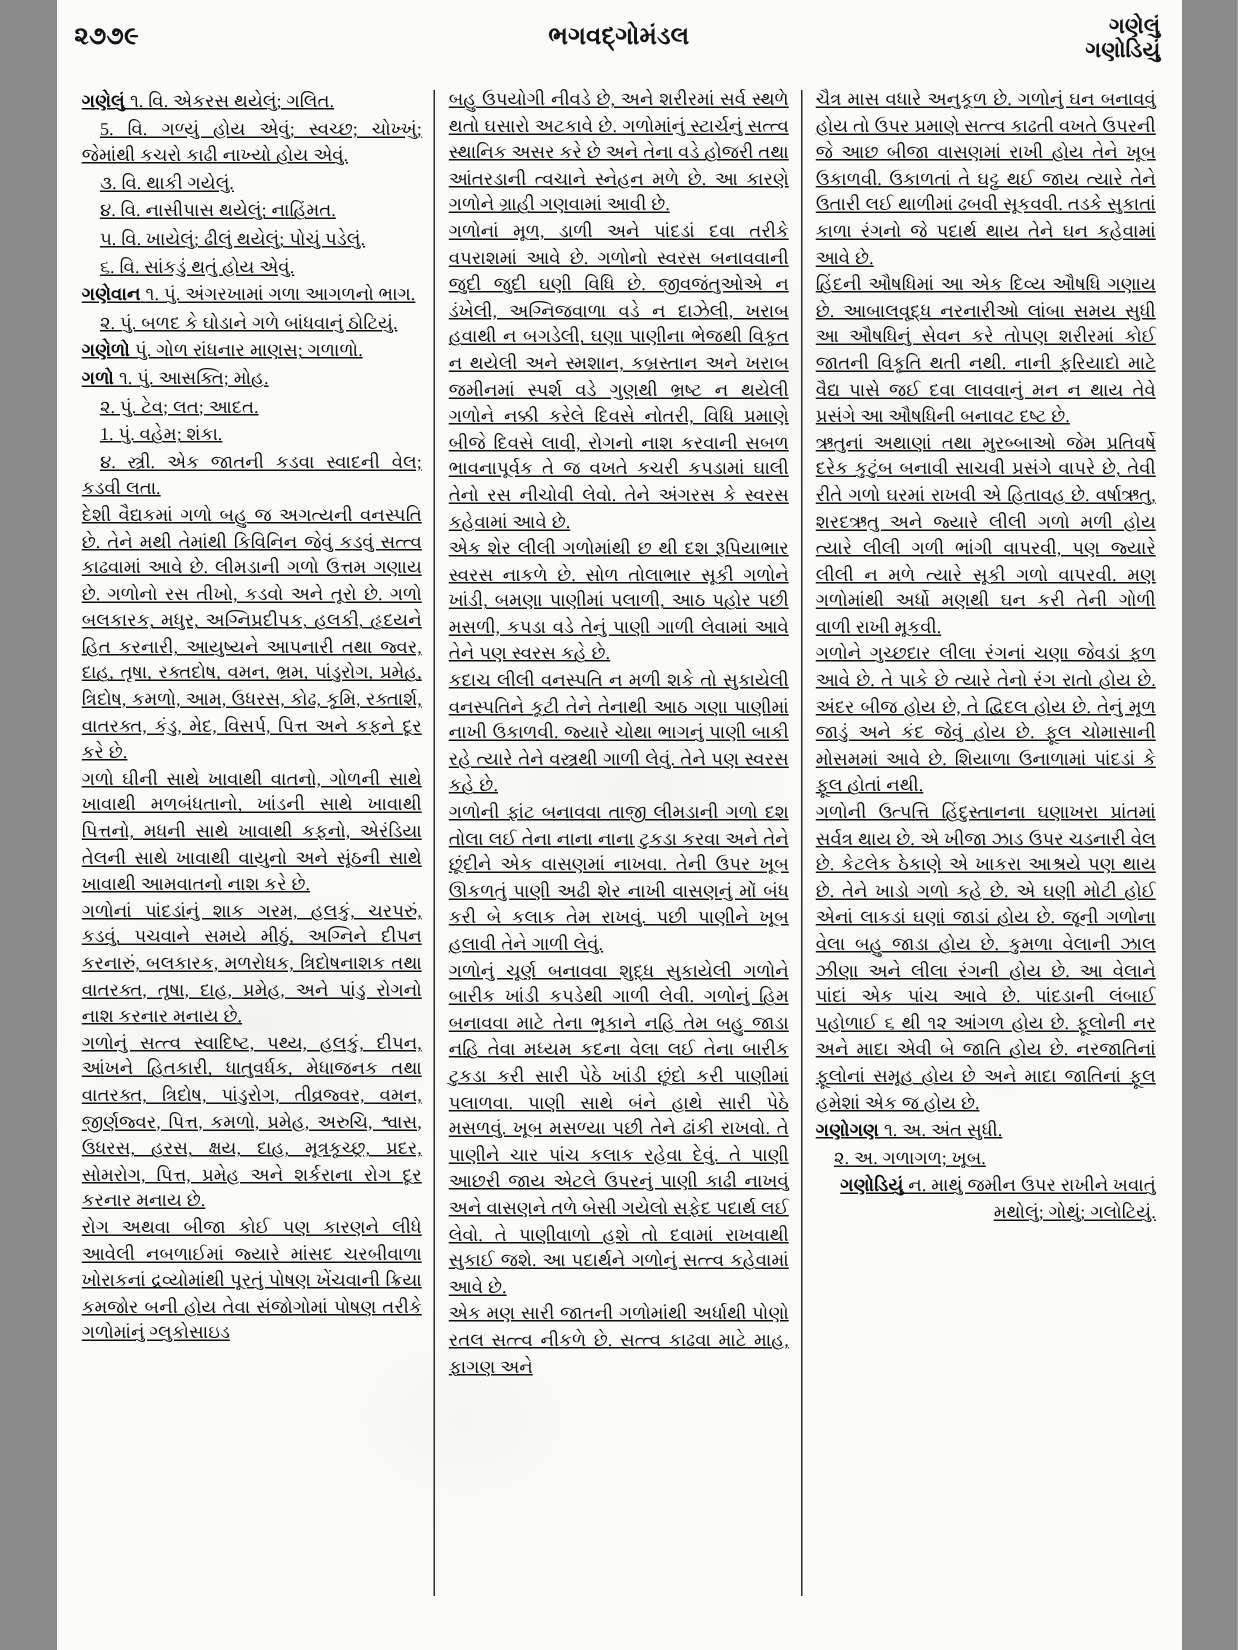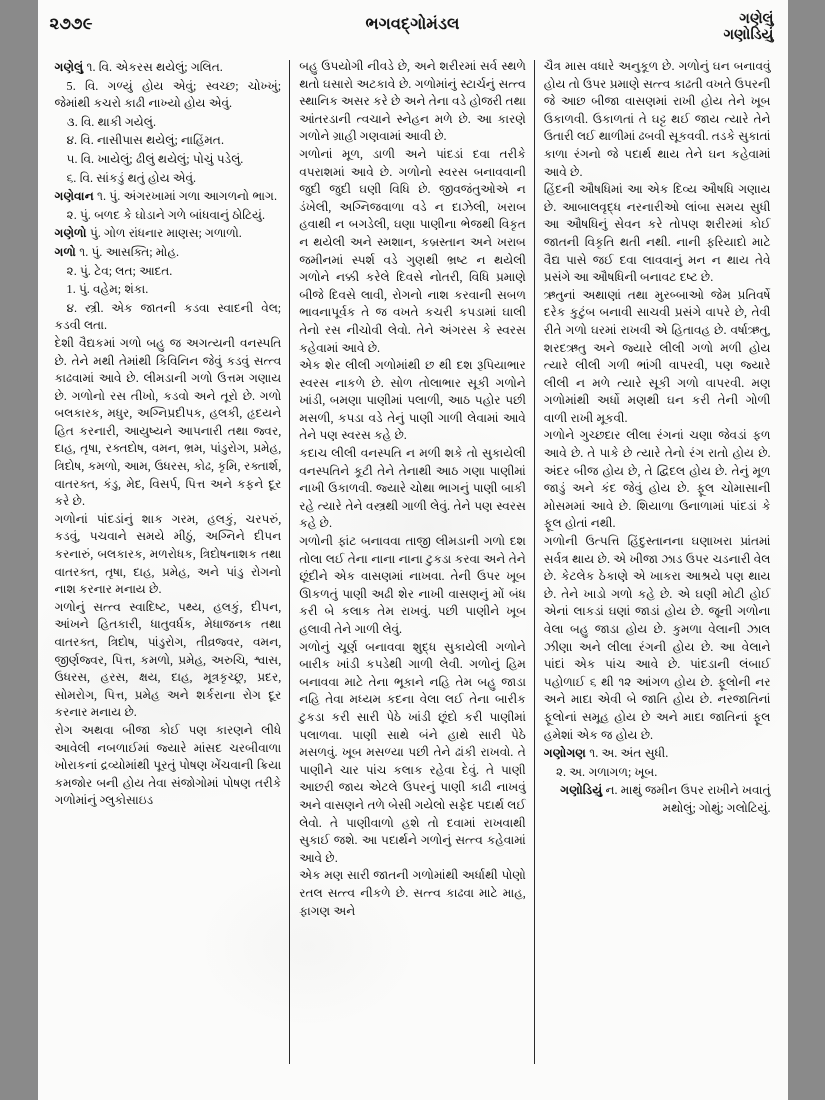--- a/index.html
+++ b/index.html
@@ -63,20 +63,21 @@
 
   
   .columns {
     position: absolute;
     left: 8px;
     right: 8px;
     top: 58px;
     bottom: 22px;
     display: flex;
     gap: 0;
+    text-decoration: underline;
   }
   .col {
     position: relative;
     flex: 1 1 0;
     padding: 0 9px;
     min-width: 0;
   }
   .col.rule-right::after {
     content: "";
     position: absolute;
@@ -152,20 +153,21 @@
 
       <p class="entry">
         <span class="hw">ગળો</span>
         <span>૧. પું. આસક્તિ; મોહ.</span>
       </p>
       <p class="sense">૨. પું. ટેવ; લત; આદત.</p>
       <p class="sense">1. પું. વહેમ; શંકા.</p>
 
       <p class="sense">૪. સ્ત્રી. એક જાતની કડવા સ્વાદની વેલ; કડવી લતા.</p>
       <p class="cont">દેશી વૈદ્યકમાં ગળો બહુ જ અગત્યની વનસ્પતિ છે. તેને મથી તેમાંથી કિવિનિન જેવું કડવું સત્ત્વ કાઢવામાં આવે છે. લીમડાની ગળો ઉત્તમ ગણાય છે. ગળોનો રસ તીખો, કડવો અને તૂરો છે. ગળો બલકારક, મધુર, અગ્નિપ્રદીપક, હલકી, હૃદયને હિત કરનારી, આયુષ્યને આપનારી તથા જ્વર, દાહ, તૃષા, રક્તદોષ, વમન, ભ્રમ, પાંડુરોગ, પ્રમેહ, ત્રિદોષ, કમળો, આમ, ઉધરસ, કોઢ, કૃમિ, રક્તાર્શ, વાતરક્ત, કંડુ, મેદ, વિસર્પ, પિત્ત અને કફને દૂર કરે છે.</p>
+      <p class="cont">ગળો ઘીની સાથે ખાવાથી વાતનો, ગોળની સાથે ખાવાથી મળબંધતાનો, ખાંડની સાથે ખાવાથી પિત્તનો, મધની સાથે ખાવાથી કફનો, એરંડિયા તેલની સાથે ખાવાથી વાયુનો અને સૂંઠની સાથે ખાવાથી આમવાતનો નાશ કરે છે.</p>
       <p class="cont">ગળોનાં પાંદડાંનું શાક ગરમ, હલકું, ચરપરું, કડવું, પચવાને સમયે મીઠું, અગ્નિને દીપન કરનારું, બલકારક, મળરોધક, ત્રિદોષનાશક તથા વાતરક્ત, તૃષા, દાહ, પ્રમેહ, અને પાંડુ રોગનો નાશ કરનાર મનાય છે.</p>
       <p class="cont">ગળોનું સત્ત્વ સ્વાદિષ્ટ, પથ્ય, હલકું, દીપન, આંખને હિતકારી, ધાતુવર્ધક, મેધાજનક તથા વાતરક્ત, ત્રિદોષ, પાંડુરોગ, તીવ્રજ્વર, વમન, જીર્ણજ્વર, પિત્ત, કમળો, પ્રમેહ, અરુચિ, શ્વાસ, ઉધરસ, હરસ, ક્ષય, દાહ, મૂત્રકૃચ્છ્ર, પ્રદર, સોમરોગ, પિત્ત, પ્રમેહ અને શર્કરાના રોગ દૂર કરનાર મનાય છે.</p>
       <p class="cont">રોગ અથવા બીજા કોઈ પણ કારણને લીધે આવેલી નબળાઈમાં જ્યારે માંસદ ચરબીવાળા ખોરાકનાં દ્રવ્યોમાંથી પૂરતું પોષણ ખેંચવાની ક્રિયા કમજોર બની હોય તેવા સંજોગોમાં પોષણ તરીકે ગળોમાંનું ગ્લુકોસાઇડ</p>
     </div>
 
     <div class="col rule-right">
       <p class="flow">બહુ ઉપયોગી નીવડે છે, અને શરીરમાં સર્વ સ્થળે થતો ઘસારો અટકાવે છે. ગળોમાંનું સ્ટાર્ચનું સત્ત્વ સ્થાનિક અસર કરે છે અને તેના વડે હોજરી તથા આંતરડાની ત્વચાને સ્નેહન મળે છે. આ કારણે ગળોને ગ્રાહી ગણવામાં આવી છે.</p>
       <p class="flow">ગળોનાં મૂળ, ડાળી અને પાંદડાં દવા તરીકે વપરાશમાં આવે છે. ગળોનો સ્વરસ બનાવવાની જુદી જુદી ઘણી વિધિ છે. જીવજંતુઓએ ન ડંખેલી, અગ્નિજવાળા વડે ન દાઝેલી, ખરાબ હવાથી ન બગડેલી, ઘણા પાણીના ભેજથી વિકૃત ન થયેલી અને સ્મશાન, કબ્રસ્તાન અને ખરાબ જમીનમાં સ્પર્શ વડે ગુણથી ભ્રષ્ટ ન થયેલી ગળોને નક્કી કરેલે દિવસે નોતરી, વિધિ પ્રમાણે બીજે દિવસે લાવી, રોગનો નાશ કરવાની સબળ ભાવનાપૂર્વક તે જ વખતે કચરી કપડામાં ઘાલી તેનો રસ નીચોવી લેવો. તેને અંગરસ કે સ્વરસ કહેવામાં આવે છે.</p>
       <p class="flow">એક શેર લીલી ગળોમાંથી છ થી દશ રૂપિયાભાર સ્વરસ નાકળે છે. સોળ તોલાભાર સૂકી ગળોને ખાંડી, બમણા પાણીમાં પલાળી, આઠ પહોર પછી મસળી, કપડા વડે તેનું પાણી ગાળી લેવામાં આવે તેને પણ સ્વરસ કહે છે.</p>
       <p class="flow">કદાચ લીલી વનસ્પતિ ન મળી શકે તો સુકાયેલી વનસ્પતિને કૂટી તેને તેનાથી આઠ ગણા પાણીમાં નાખી ઉકાળવી. જ્યારે ચોથા ભાગનું પાણી બાકી રહે ત્યારે તેને વસ્ત્રથી ગાળી લેવું. તેને પણ સ્વરસ કહે છે.</p>

